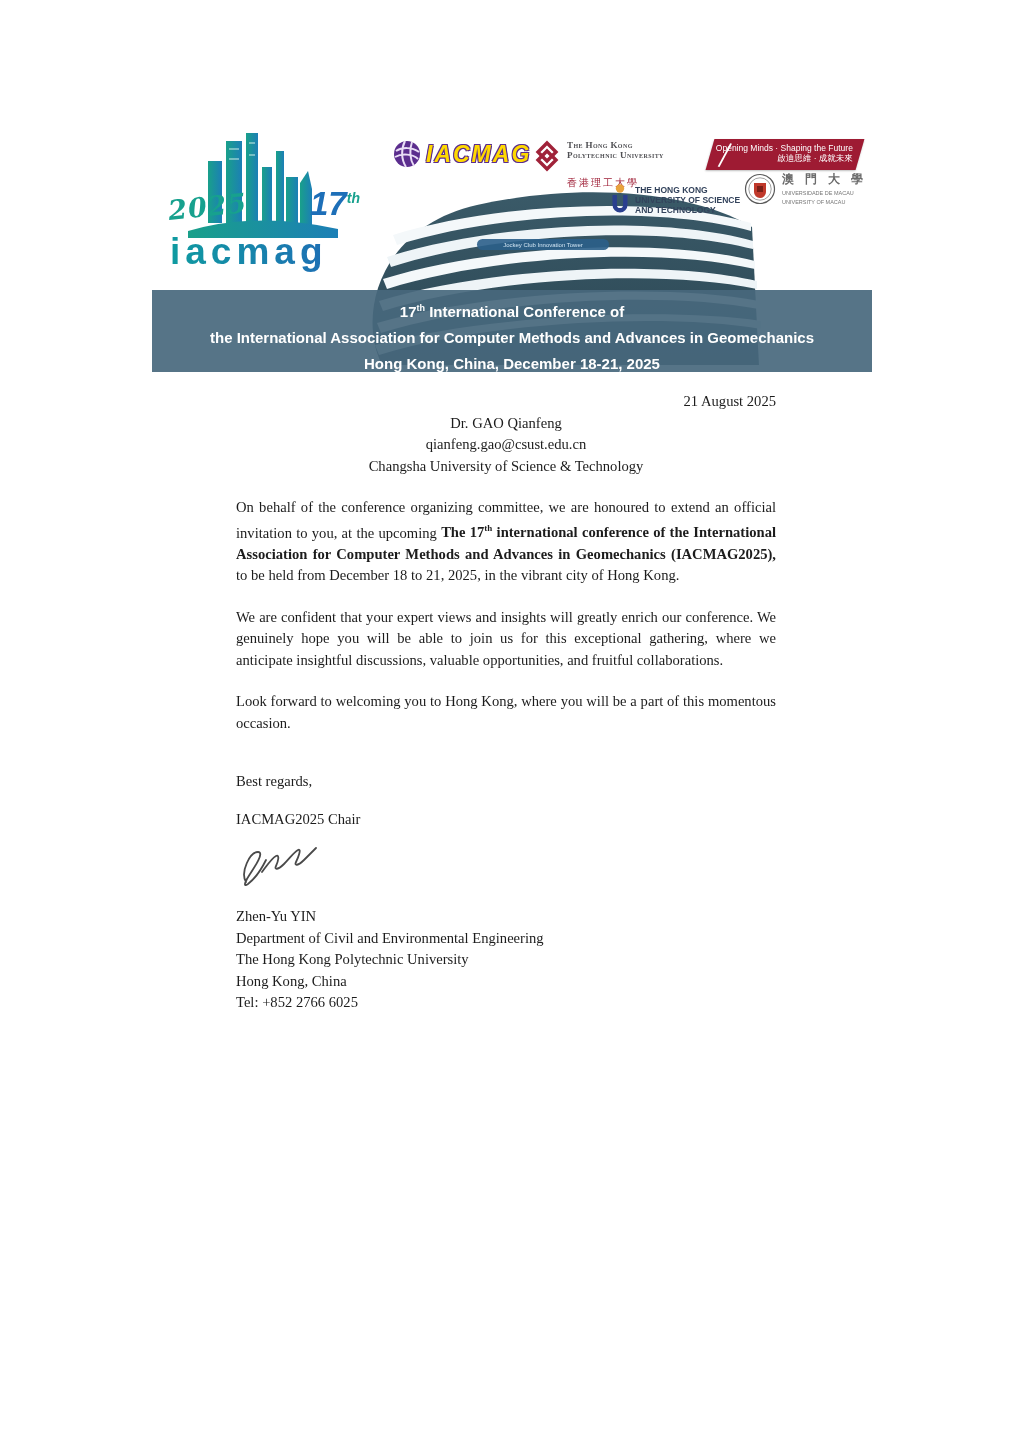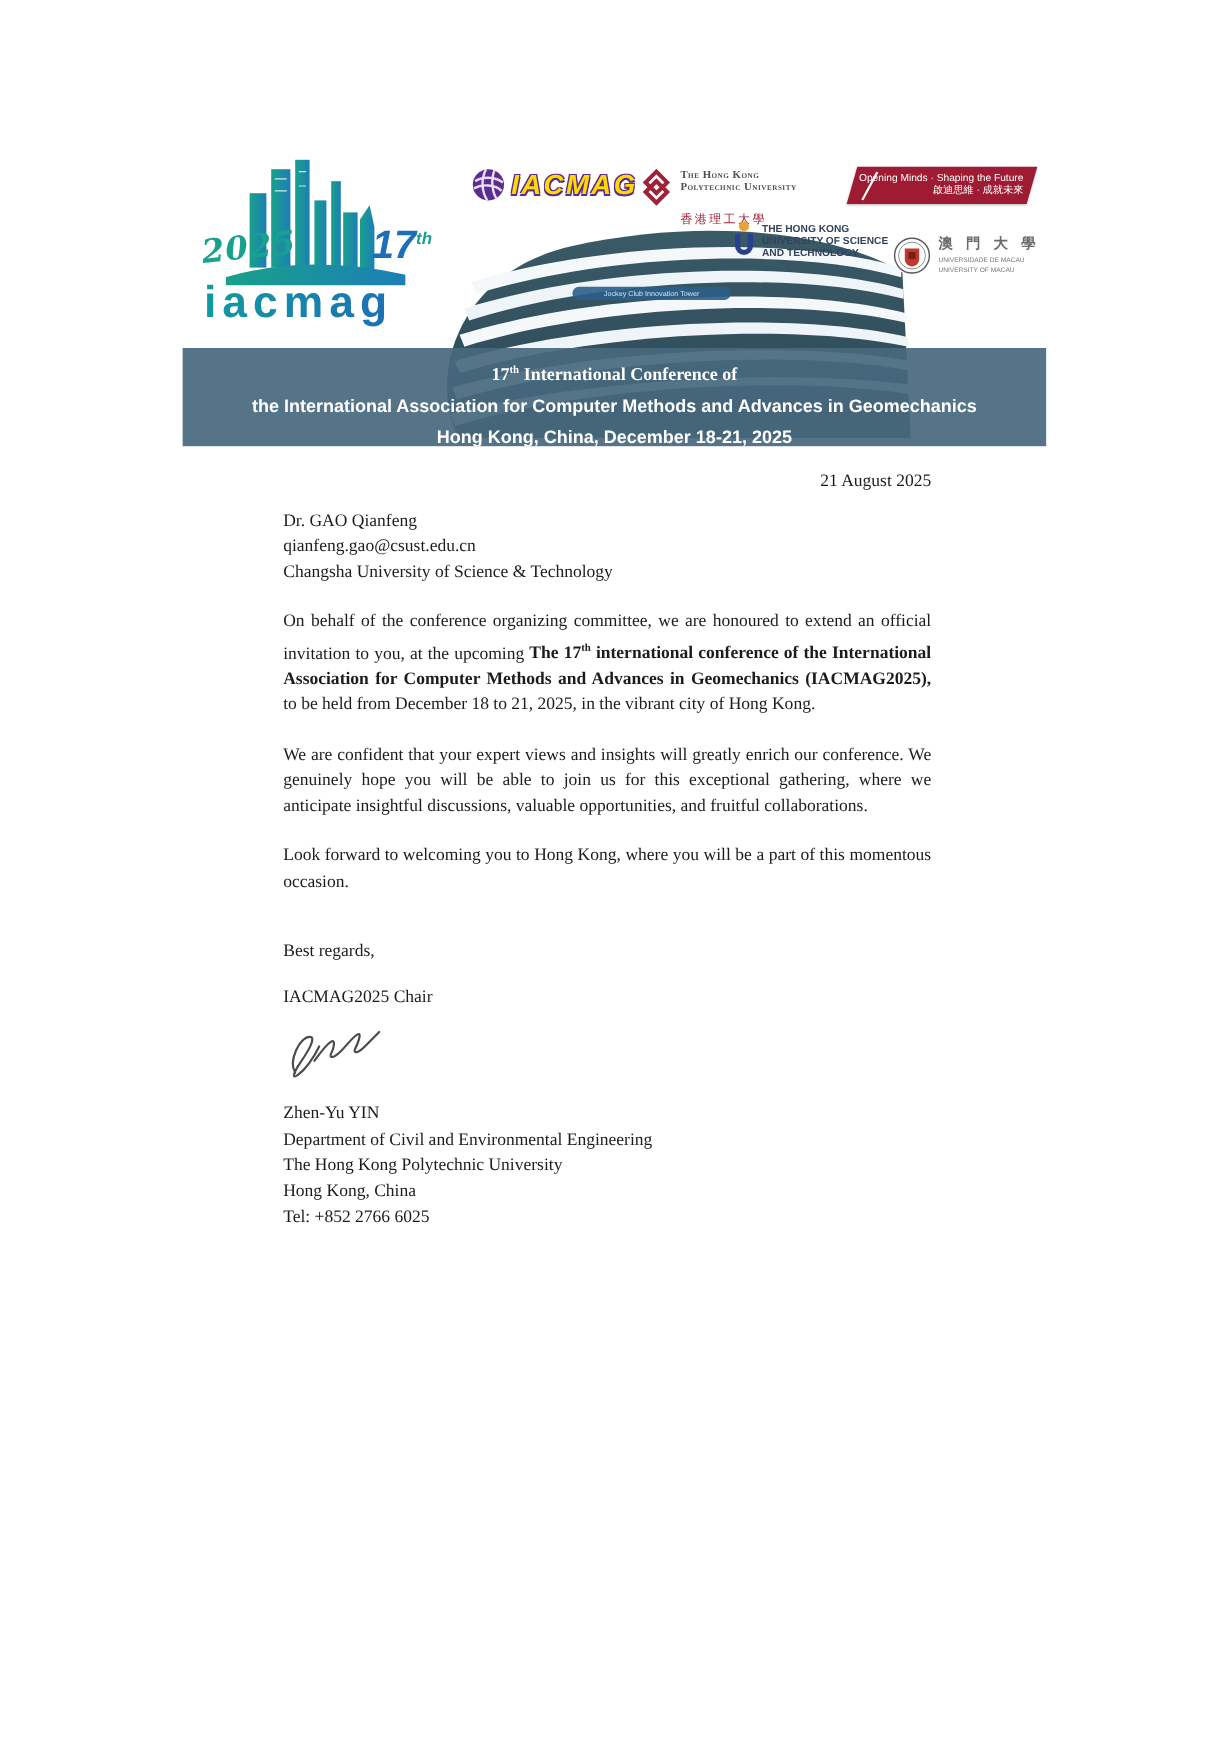--- a/index.html
+++ b/index.html
@@ -51,39 +51,39 @@
   .tagline-en { font-size:8.5px; line-height:10px; }
   .tagline-zh { font-size:8.5px; line-height:11px; }
   .tagline .slash { position:absolute; left:14px; top:4px; width:1.5px; height:24px; background:#fff; transform:rotate(14deg); }
 
   
   .hkust { position:absolute; left:458px; top:56px; display:flex; align-items:center; }
   .hkust-text { margin-left:5px; font-family:"Liberation Sans", sans-serif; font-size:8.5px;
                 font-weight:bold; line-height:10px; color:#33435c; }
 
   
-  .um { position:absolute; left:592px; top:68px; display:flex; align-items:center; }
+  .um { position:absolute; left:592px; top:44px; display:flex; align-items:center; }
   .um-text { margin-left:6px; font-family:"Liberation Serif", serif; }
   .um-zh { font-size:12px; color:#6b6b6b; letter-spacing:4px; font-weight:bold; }
   .um-sub { font-size:5.5px; color:#777; line-height:7px; font-family:"Liberation Sans", sans-serif; margin-top:2px; }
 
   
   .building { position:absolute; left:175px; top:38px; }
 
   
   .band { position:absolute; left:0; bottom:0; width:720px; height:82px; background:rgba(72,104,125,0.92);
           color:#ffffff; font-family:"Liberation Sans", sans-serif; font-weight:bold; text-align:center; }
   .band .line { line-height:26px; font-size:15px; }
-  .band .line:first-child { margin-top:5px;font-family:Liberation Serif, serif; }
+  .band .line:first-child { margin-top:5px; }
   .band sup { font-size:9px; }
 
   
   .letter { position:absolute; left:236px; top:391px; width:540px; font-size:14.6px; line-height:21.5px; color:#1c1c1c; }
   .date { text-align:right; }
-  .recipient { margin-top:11px; }
+  .recipient { margin-top:0;text-align:center; }
   p.body { text-align:justify; margin-top:20px; }
   .closing { margin-top:37px; }
   .role { margin-top:16px; }
   .signature { margin-top:8px; margin-left:2px; display:block; }
   .signer { margin-top:16px; }
 </style>
 </head>
 <body>
 
 <div class="page">

